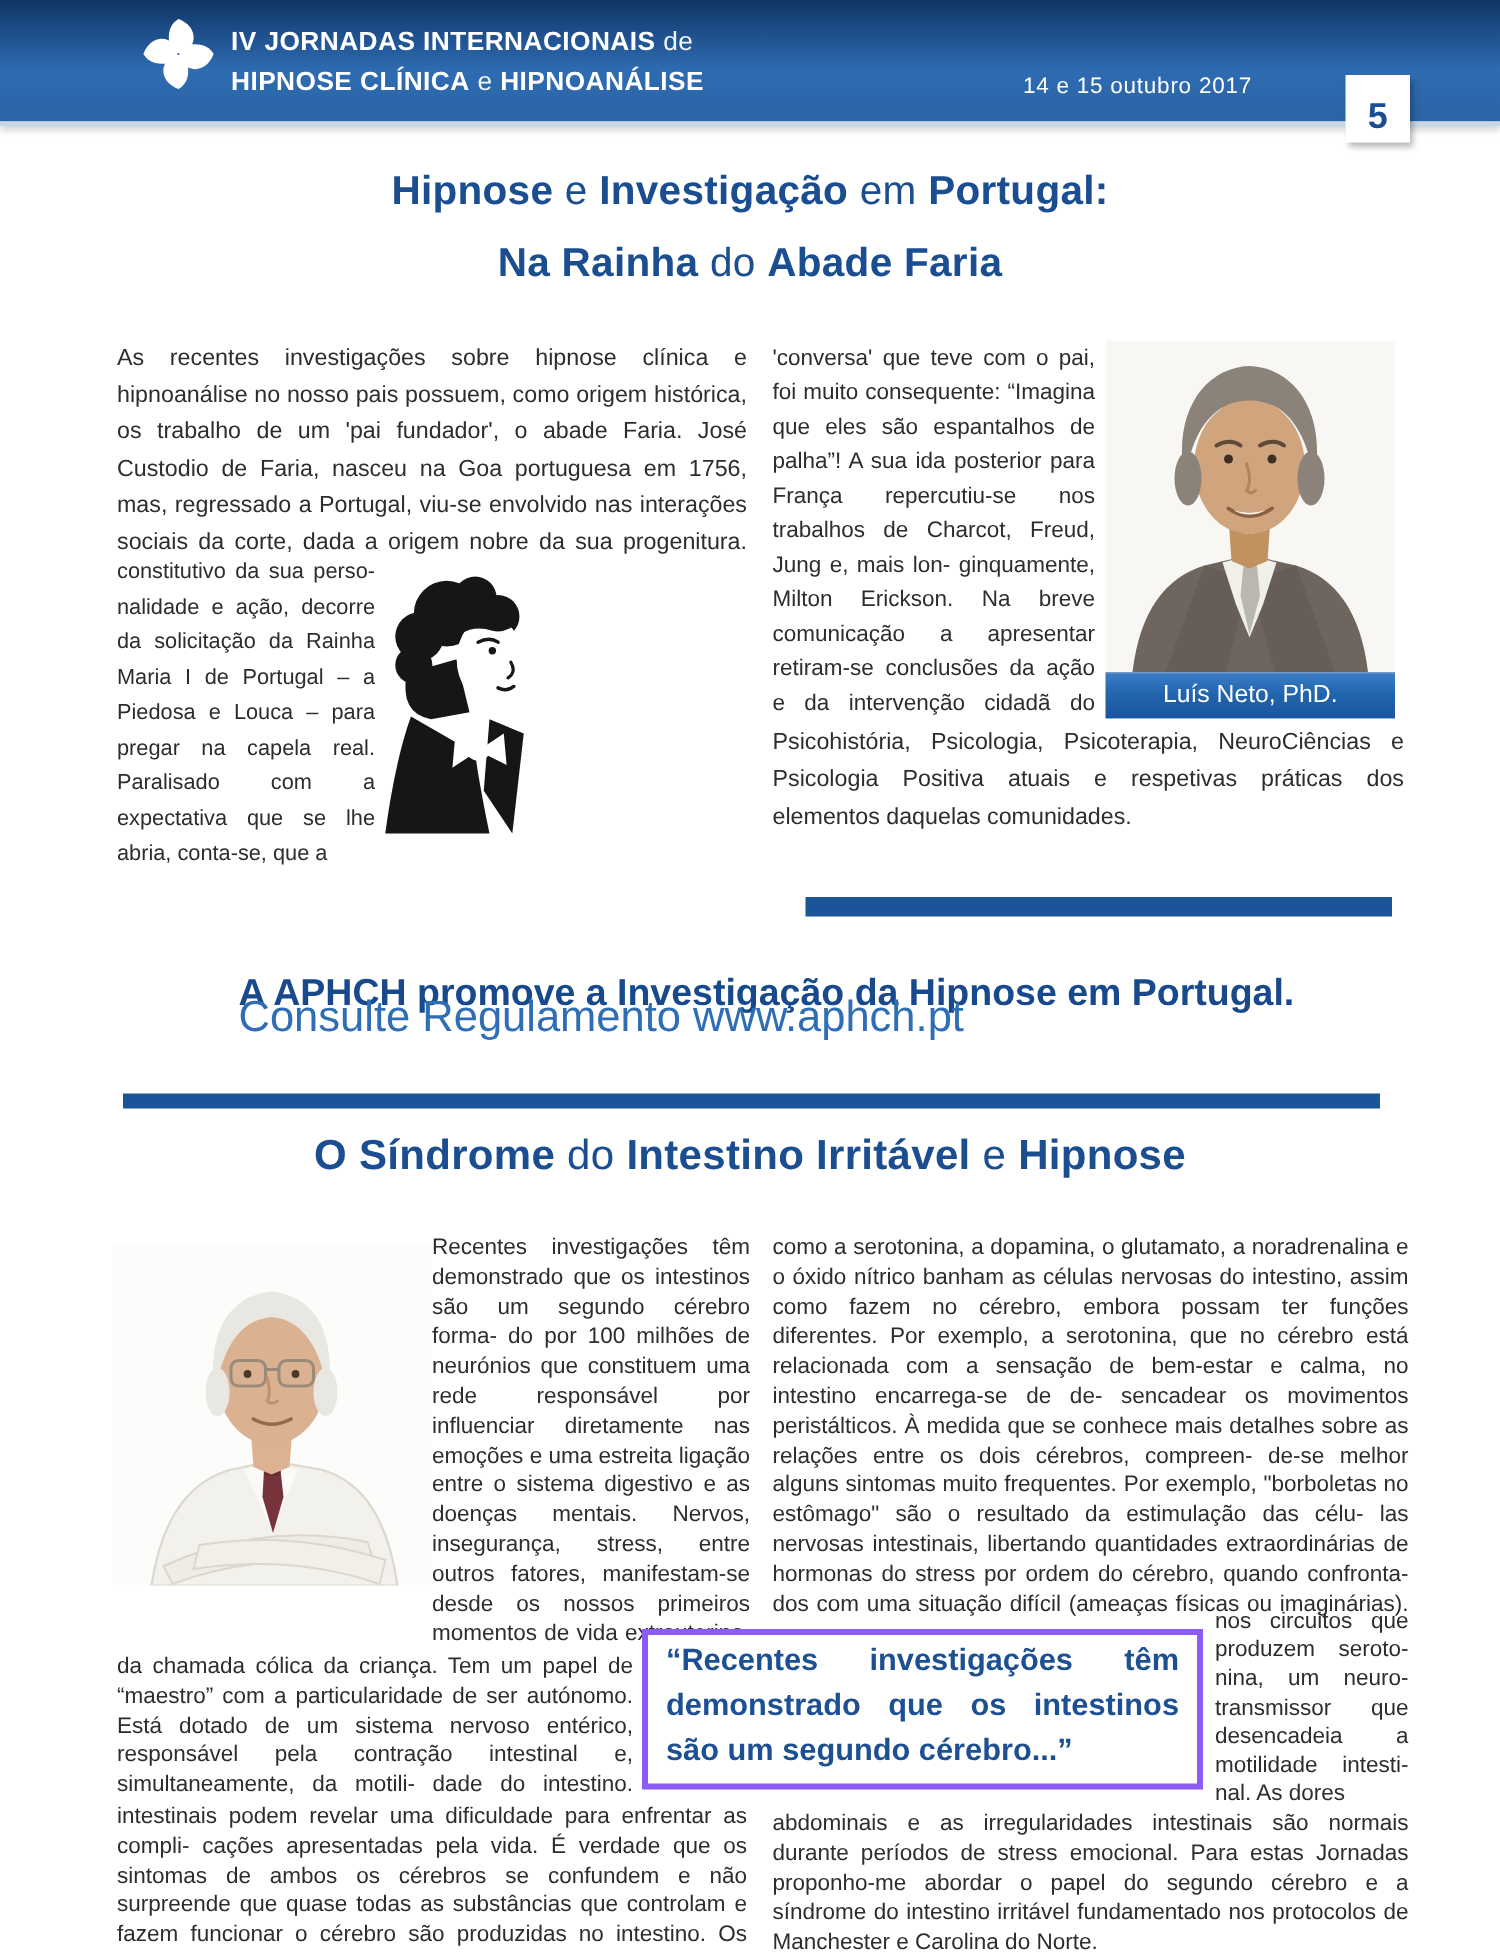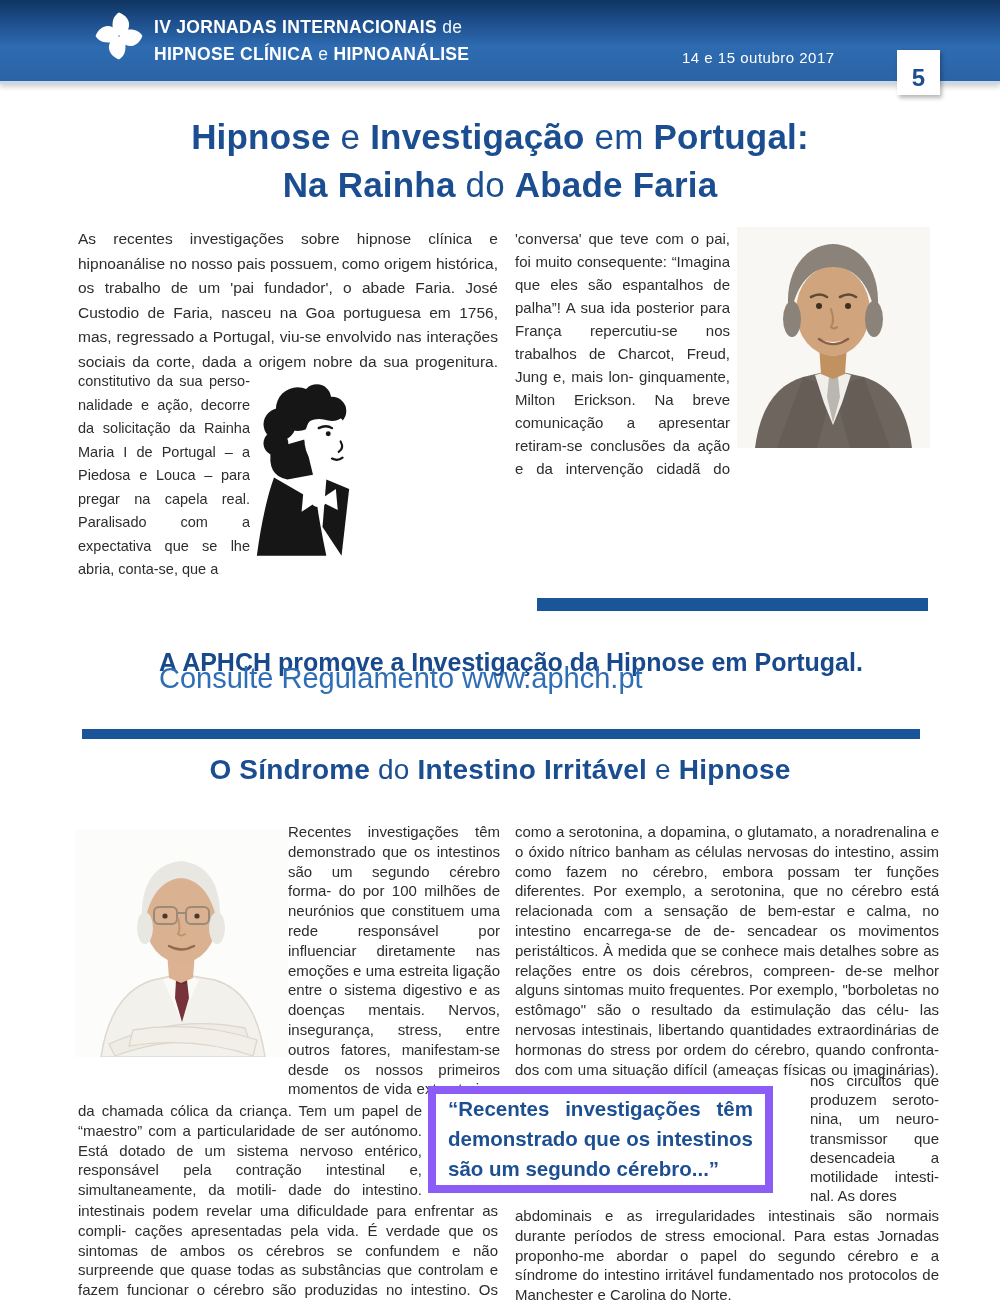--- a/index.html
+++ b/index.html
@@ -16,21 +16,21 @@
     font-size:17.5px; letter-spacing:.3px; }
   .banner-title .b { font-weight:700; }
   .banner-title .l { font-weight:400; opacity:.95; }
   .banner-date { position:absolute; left:682px; top:49px; color:#fff; font-size:15px; letter-spacing:.5px; }
   .page-num { position:absolute; left:897px; top:50px; width:43px; height:45px; background:#fff;
     box-shadow:2px 3px 4px rgba(0,0,0,.28); z-index:6; display:flex; align-items:flex-end;
     justify-content:center; padding-bottom:3px; color:#1b4d91; font-size:24px; font-weight:700; }
 
   
   .sec-title { position:absolute; left:0; width:100%; text-align:center; color:#1b4d91; letter-spacing:.2px; }
-  .t1 { top:113px; font-size:35px; line-height:48px; }
+  .t1 { top:103px; font-size:27px; line-height:48px; }
   .t2 { top:754px; font-size:28px; }
   .sec-title .b { font-weight:700; }
   .sec-title .r { font-weight:400; }
 
   
   .txt { position:absolute; text-align:justify; color:#2d2d2d; overflow:hidden; }
   .a1 { font-size:15.5px; line-height:24.5px; }
   #p-intro { left:78px; top:227px; width:420px; height:150px; }
   #p-left-narrow { left:78px; top:370px; width:172px; height:216px; font-size:14.5px; line-height:23.5px; }
   #p-right-narrow { left:515px; top:227px; width:215px; height:254px; font-size:15px; line-height:23px; }
@@ -62,22 +62,22 @@
 
   
   .a2 { font-size:15px; line-height:19.8px; }
   #p2-mid { left:288px; top:822px; width:212px; height:280px; }
   #p2-right { left:515px; top:822px; width:424px; height:260px; }
   #p2-right-narrow { left:810px; top:1071px; width:129px; height:134px; line-height:19.2px; }
   #p2-left-a { left:78px; top:1101px; width:344px; height:100px; }
   #p2-left-b { left:78px; top:1201px; width:420px; height:100px; }
   #p2-bottom-right { left:515px; top:1206px; width:424px; height:96px; }
 
-  .quote-box { position:absolute; left:428px; top:1086px; width:345px; height:107px;
-    border:8px solid #8b5cf6; background:#fff; z-index:4; display:flex; align-items:center; }
+  .quote-box { position:absolute; left:428px; top:1086px; width:374px; height:107px;
+    border:4px solid #8b5cf6; background:#fff; z-index:4; display:flex; align-items:flex-start; }
   .quote-box p { padding:2px 12px 4px; font-size:20.5px; font-weight:700; color:#1d5092;
     line-height:30px; text-align:justify; }
 </style>
 </head>
 <body>
 
 <div class="page">
 
   <header class="banner">
     <svg class="logo" viewBox="0 0 60 60" aria-hidden="true">
@@ -132,20 +132,21 @@
       <path d="M91 62 q4 7 -2 11" stroke="#161616" stroke-width="2.2" fill="none" stroke-linecap="round"></path>
       <path d="M82 80 q6 3 11 -1" stroke="#161616" stroke-width="2.4" fill="none" stroke-linecap="round"></path>
       <path d="M76 102 L100 112 L92 182 L72 152 Z" fill="#161616"></path>
       <path d="M52 114 L68 124 L50 136 Z" fill="#ffffff"></path>
       <path d="M86 112 L68 124 L88 134 Z" fill="#ffffff"></path>
       <ellipse cx="68" cy="124" rx="8" ry="7" fill="#ffffff"></ellipse>
     </svg>
   </div>
 
   <p class="txt a1" id="p-right-narrow">'conversa' que teve com o pai,  foi muito consequente: “Imagina que eles são espantalhos de palha”! A sua ida posterior para França repercutiu-se nos trabalhos de Charcot, Freud, Jung e, mais lon- ginquamente, Milton Erickson. Na breve comunicação a apresentar retiram-se conclusões da ação e da intervenção cidadã do autor considerado, para os domínios da</p>
+  <p class="txt a1" id="p-right-wide">Psicohistória, Psicologia, Psicoterapia, NeuroCiências e Psicologia Positiva atuais e respetivas práticas dos elementos daquelas comunidades.</p>
 
   <figure class="photo-card luis">
     <svg viewBox="0 0 193 221" aria-hidden="true">
       <rect width="193" height="221" fill="#f8f7f4"></rect>
       <path d="M18 221 C23 180 40 158 66 150 L96 143 L127 150 C153 158 170 180 175 221 Z" fill="#6e655e"></path>
       <path d="M66 150 L96 160 L80 221 L40 221 Z" fill="#665d57"></path>
       <path d="M127 150 L96 160 L113 221 L153 221 Z" fill="#665d57"></path>
       <path d="M78 148 L96 143 L114 148 L105 176 L96 198 L87 176 Z" fill="#f1efe9"></path>
       <path d="M92 150 L101 150 L103 170 L96 196 L90 170 Z" fill="#b9b7b0"></path>
       <path d="M82 118 Q96 140 110 118 L108 147 L96 152 L84 147 Z" fill="#c1925f"></path>
@@ -156,20 +157,21 @@
       <ellipse cx="55" cy="92" rx="9" ry="18" fill="#8b8379"></ellipse>
       <ellipse cx="137" cy="92" rx="9" ry="18" fill="#8b8379"></ellipse>
       <path d="M74 70 q9 -5 16 0" stroke="#5d4a38" stroke-width="2.6" fill="none" stroke-linecap="round"></path>
       <path d="M103 70 q9 -5 16 0" stroke="#5d4a38" stroke-width="2.6" fill="none" stroke-linecap="round"></path>
       <circle cx="82" cy="79" r="3" fill="#3d2f22"></circle>
       <circle cx="111" cy="79" r="3" fill="#3d2f22"></circle>
       <path d="M94 82 q4 12 0 18 q3 3 6 0" stroke="#b08557" stroke-width="2" fill="none" stroke-linecap="round"></path>
       <path d="M82 112 q14 10 29 0" stroke="#8a5f43" stroke-width="2.6" fill="none" stroke-linecap="round"></path>
       <path d="M85 113 q11 6 22 0 q-11 4 -22 0 Z" fill="#fdfcf9"></path>
     </svg>
+    <figcaption class="caption">Luís Neto, PhD.</figcaption>
   </figure>
 
   <div class="bar" id="bar-top"></div>
   <div class="promo-h">A APHCH promove a Investigação da Hipnose em Portugal.</div>
   <div class="promo-s">Consulte Regulamento www.aphch.pt</div>
   <div class="bar" id="bar-bottom"></div>
 
   <h2 class="sec-title t2"><span class="b">O Síndrome</span><span class="r"> do </span><span class="b">Intestino Irritável</span><span class="r"> e </span><span class="b">Hipnose</span></h2>
 
   <figure class="photo-card jose">

